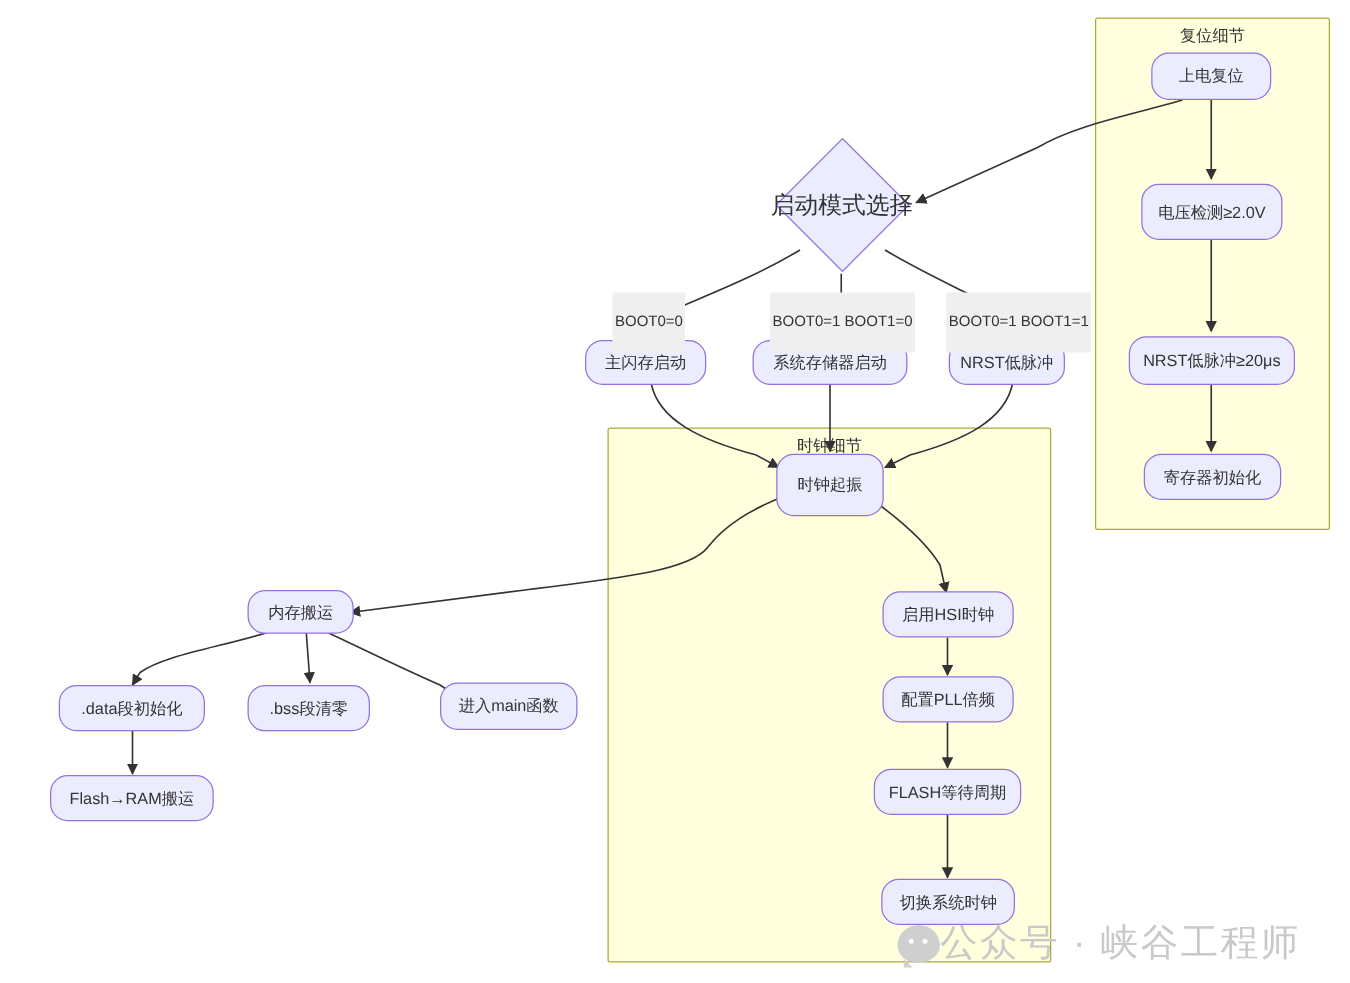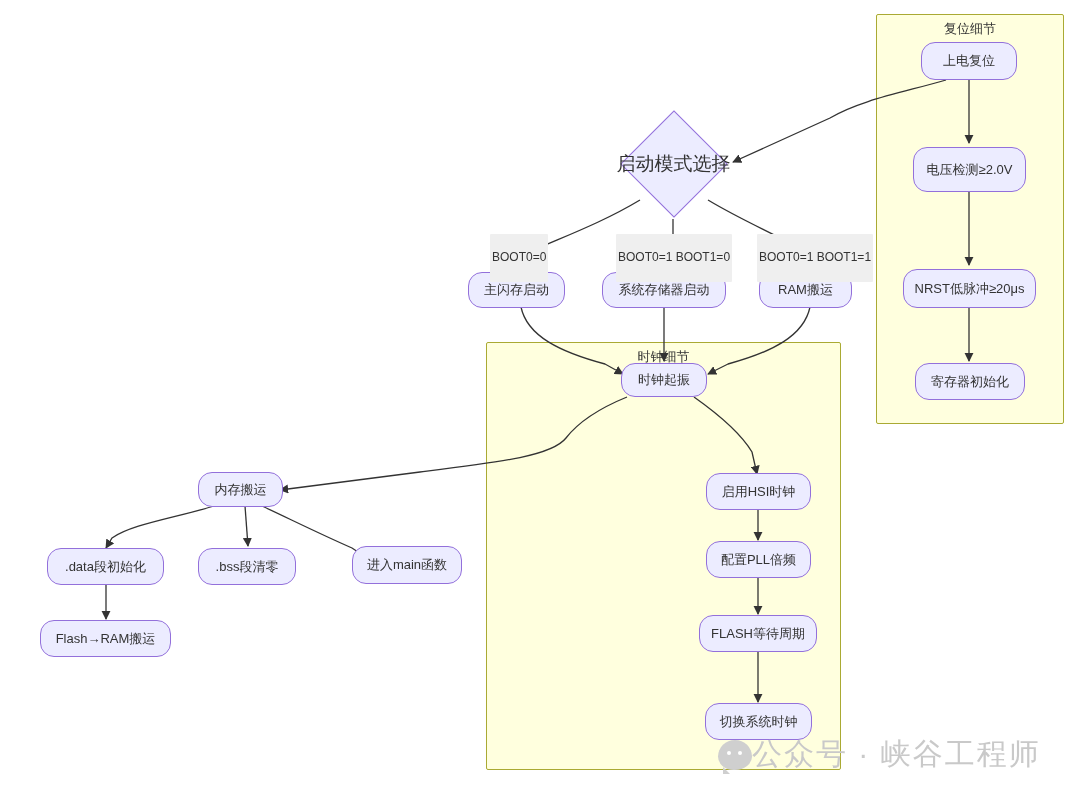--- a/index.html
+++ b/index.html
@@ -192,34 +192,34 @@
     <div class="diamond-text">启动模式选择</div>
   </div>
 
   <div class="node" style="left:468px; top:272px; width:97px; height:36px;">
     <span>主闪存启动</span>
   </div>
   <div class="node" style="left:602px; top:272px; width:124px; height:36px;">
     <span>系统存储器启动</span>
   </div>
   <div class="node" style="left:759px; top:272px; width:93px; height:36px;">
-    <span>RAM搬运</span>
+    <span>NRST低脉冲</span>
   </div>
 
   <div class="edge-label" style="left:490px; top:234px;">
     <span>BOOT0=0</span>
   </div>
   <div class="edge-label" style="left:616px; top:234px;">
     <span>BOOT0=1 BOOT1=0</span>
   </div>
   <div class="edge-label" style="left:757px; top:234px;">
     <span>BOOT0=1 BOOT1=1</span>
   </div>
 
-  <div class="node" style="left:621px; top:363px; width:86px; height:34px;">
+  <div class="node" style="left:621px; top:363px; width:86px; height:50px;">
     <span>时钟起振</span>
   </div>
   <div class="node" style="left:706px; top:473px; width:105px; height:37px;">
     <span>启用HSI时钟</span>
   </div>
   <div class="node" style="left:699px; top:615px; width:118px; height:37px;">
     <span>FLASH等待周期</span>
   </div>
   <div class="node" style="left:706px; top:541px; width:105px; height:37px;">
     <span>配置PLL倍频</span>

